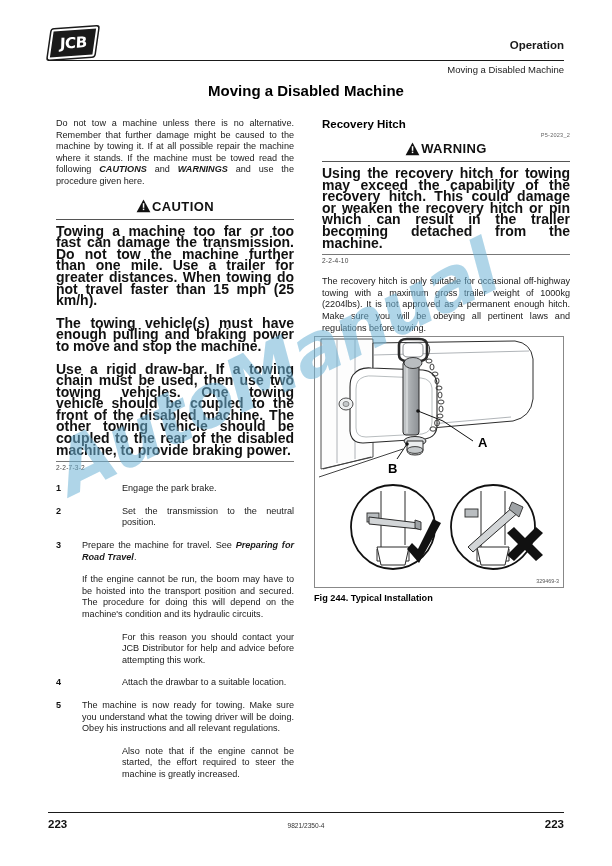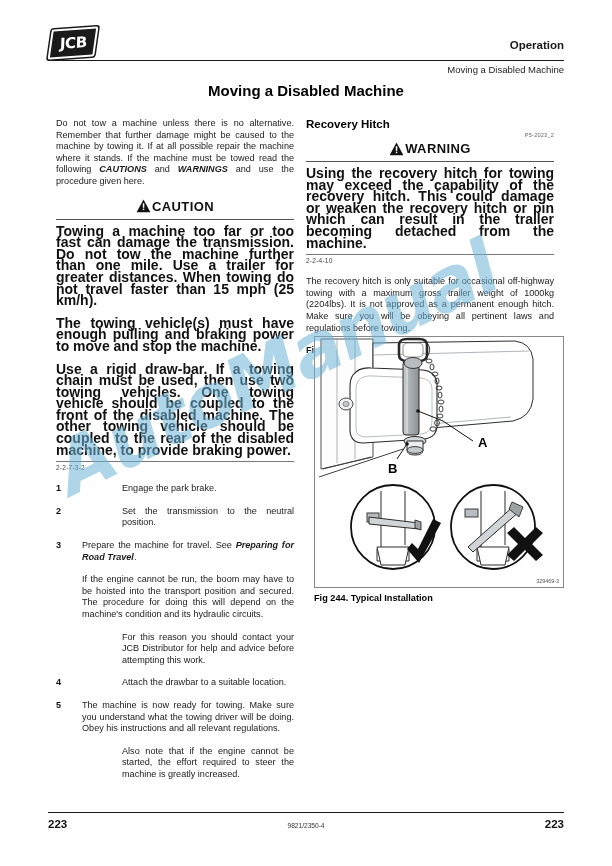--- a/index.html
+++ b/index.html
@@ -90,21 +90,21 @@
 
   
   .col-left {
     position: absolute;
     left: 56px;
     top: 118px;
     width: 238px;
   }
   .col-right {
     position: absolute;
-    left: 306px;
+    left: 322px;
     top: 118px;
     width: 248px;
   }
 
   p.body {
     margin: 0 0 11px 0;
     font-size: 9.1px;
     line-height: 11.6px;
     text-align: justify;
     color: #1a1a1a;

